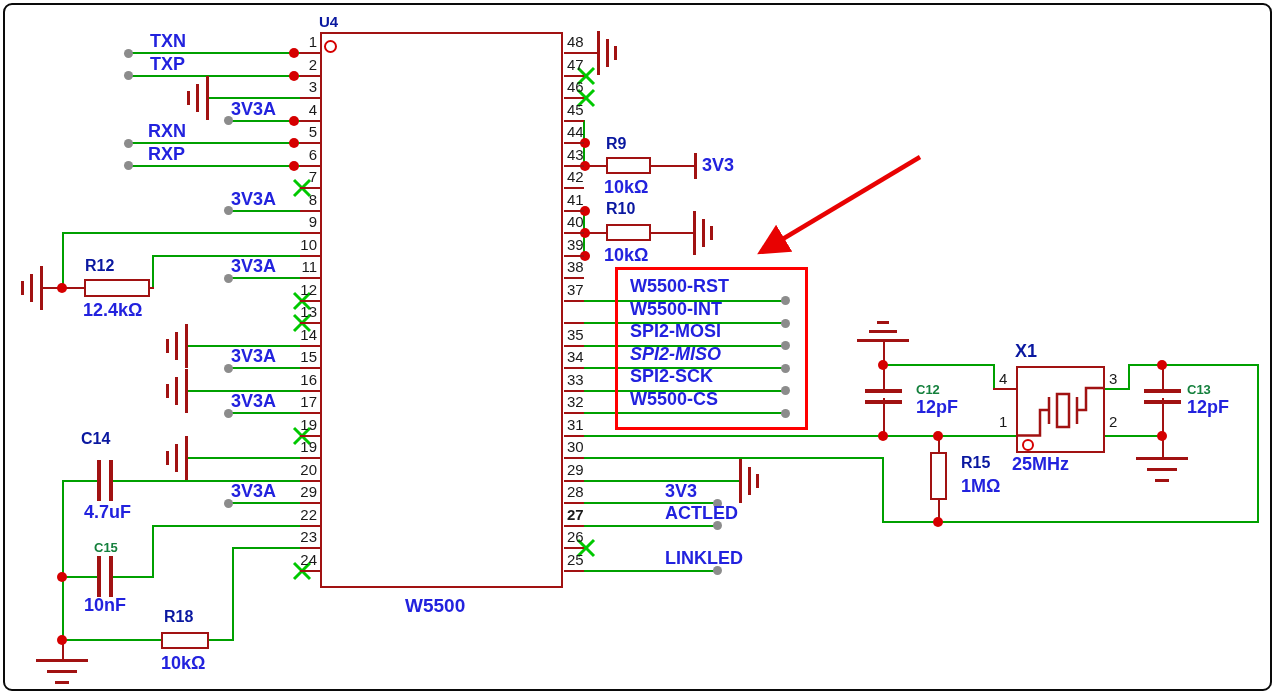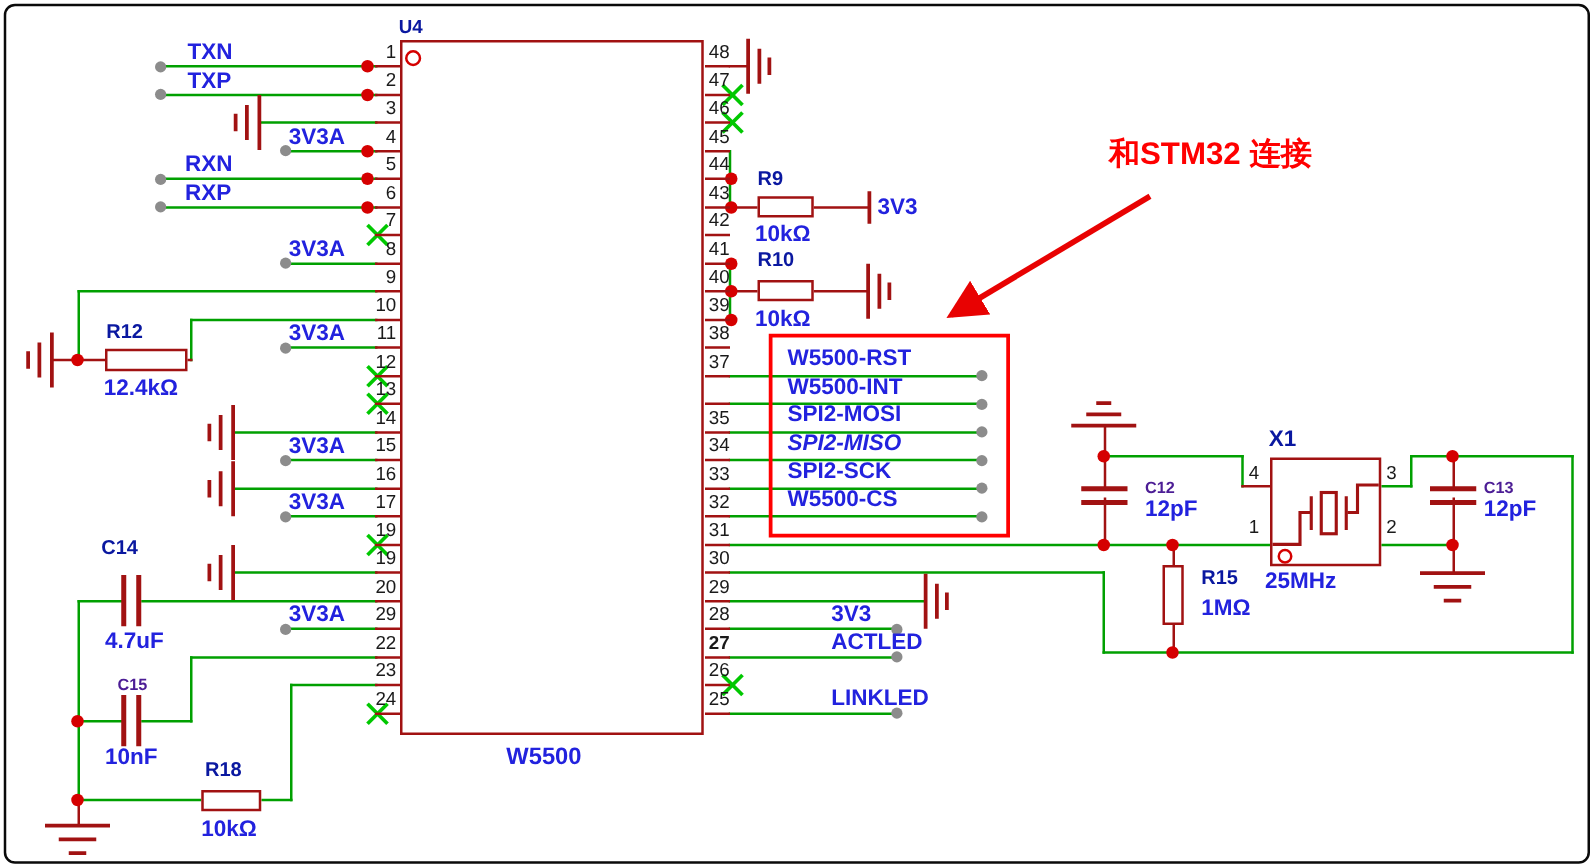--- a/index.html
+++ b/index.html
@@ -5,21 +5,21 @@
   html,body{margin:0;padding:0;background:#fff;}
   #frame{position:absolute;left:3px;top:3px;width:1265px;height:684px;border:2px solid #0a0a0a;border-radius:9px;background:#ffffff;overflow:hidden;}
   #canvas{position:absolute;left:0;top:0;width:1273px;height:692px;font-family:"Liberation Sans",sans-serif;}
   .wire{position:absolute;background:#00A000;}
   .rwire{position:absolute;background:#A11212;}
   .chip{position:absolute;left:315px;top:27px;width:239px;height:552px;border:2px solid #A11212;background:#fff;}
   .pinname{position:absolute;font-size:17px;color:#1a1a1a;white-space:nowrap;line-height:18px;}
   .pinnum{position:absolute;font-size:15px;color:#1a1a1a;line-height:16px;}
   .netlabel{position:absolute;font-size:18px;font-weight:bold;color:#2222DE;white-space:nowrap;line-height:20px;}
   .refdes{position:absolute;font-size:16px;font-weight:bold;color:#0A18A0;white-space:nowrap;line-height:18px;}
-  .refdes-sm{position:absolute;font-size:13px;font-weight:bold;color:#4c1d95;white-space:nowrap;line-height:14px;}
+  .refdes-sm{position:absolute;font-size:13px;font-weight:bold;color:#15803d;white-space:nowrap;line-height:14px;}
   .valtext{position:absolute;font-size:18px;font-weight:bold;color:#2222DE;white-space:nowrap;line-height:20px;}
   .body-h{position:absolute;border:2px solid #A11212;background:#fff;}
   .plate{position:absolute;background:#A11212;}
   .dotR{position:absolute;width:10px;height:10px;border-radius:50%;background:#D50000;}
   .dotG{position:absolute;width:9px;height:9px;border-radius:50%;background:#8C8C8C;}
   .rbar{position:absolute;background:#A11212;}
   .stm-box{position:absolute;left:610px;top:262px;width:187px;height:157px;border:3px solid #FF0000;}
   .annot{position:absolute;left:882px;top:101px;font-size:25px;font-weight:bold;color:#FF0000;white-space:nowrap;}
   .ind-circle{position:absolute;border:2px solid #D50000;border-radius:50%;background:#fff;}
   svg{position:absolute;overflow:visible;}
@@ -395,21 +395,20 @@
   <div class="valtext" style="left:599px;top:240px;">10kΩ</div>
 
   <div class="stm-box"></div>
   <div class="netlabel" style="left:625px;top:271px;">W5500-RST</div>
   <div class="netlabel" style="left:625px;top:294px;">W5500-INT</div>
   <div class="netlabel" style="left:625px;top:316px;">SPI2-MOSI</div>
   <div class="netlabel" style="left:625px;top:339px;font-style:italic;">SPI2-MISO</div>
   <div class="netlabel" style="left:625px;top:361px;">SPI2-SCK</div>
   <div class="netlabel" style="left:625px;top:384px;">W5500-CS</div>
 
-  <div class="annot">和STM32 连接</div>
   <svg width="1273" height="692" style="left:0;top:0;pointer-events:none;">
     <defs>
       <marker id="ah" markerWidth="9" markerHeight="9" refX="6" refY="3.5" orient="auto">
         <path d="M0,0 L7,3.5 L0,7 Z" fill="#E80202"></path>
       </marker>
     </defs>
     <line x1="915" y1="152" x2="756" y2="247" stroke="#E80202" stroke-width="4.5" marker-end="url(#ah)"></line>
   </svg>
 
   <div class="netlabel" style="left:660px;top:476px;">3V3</div>

